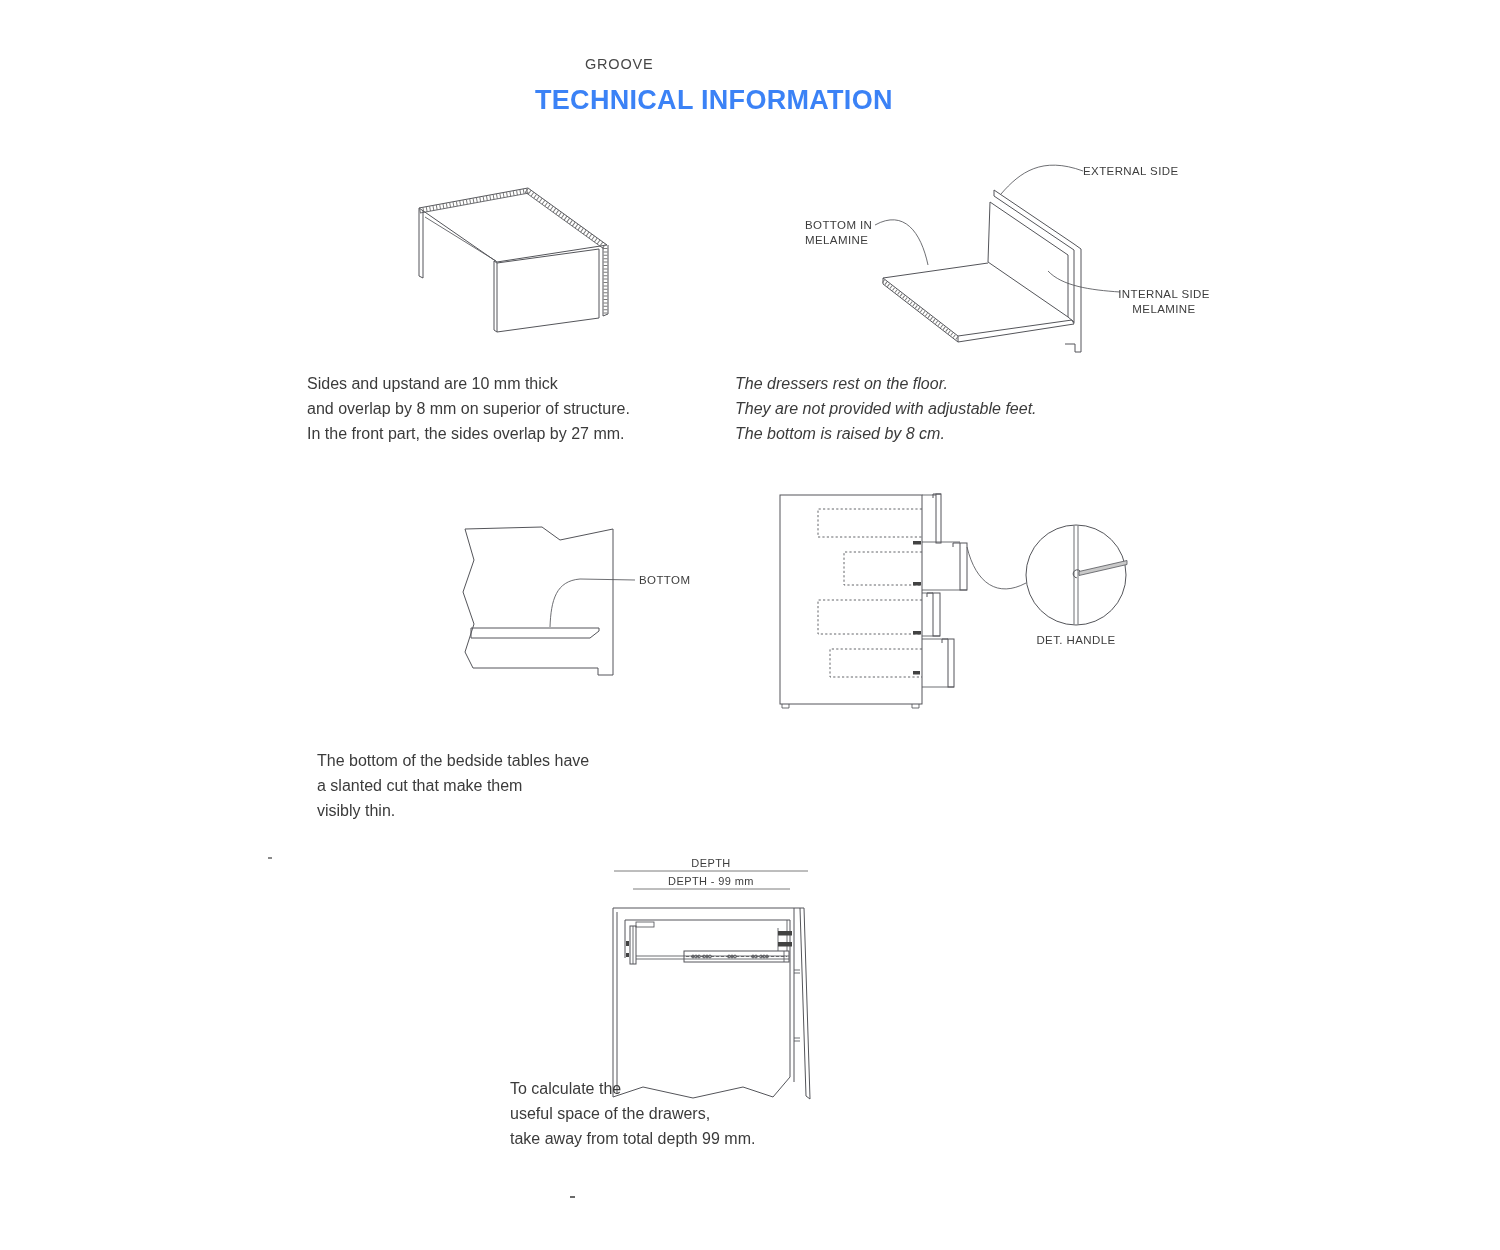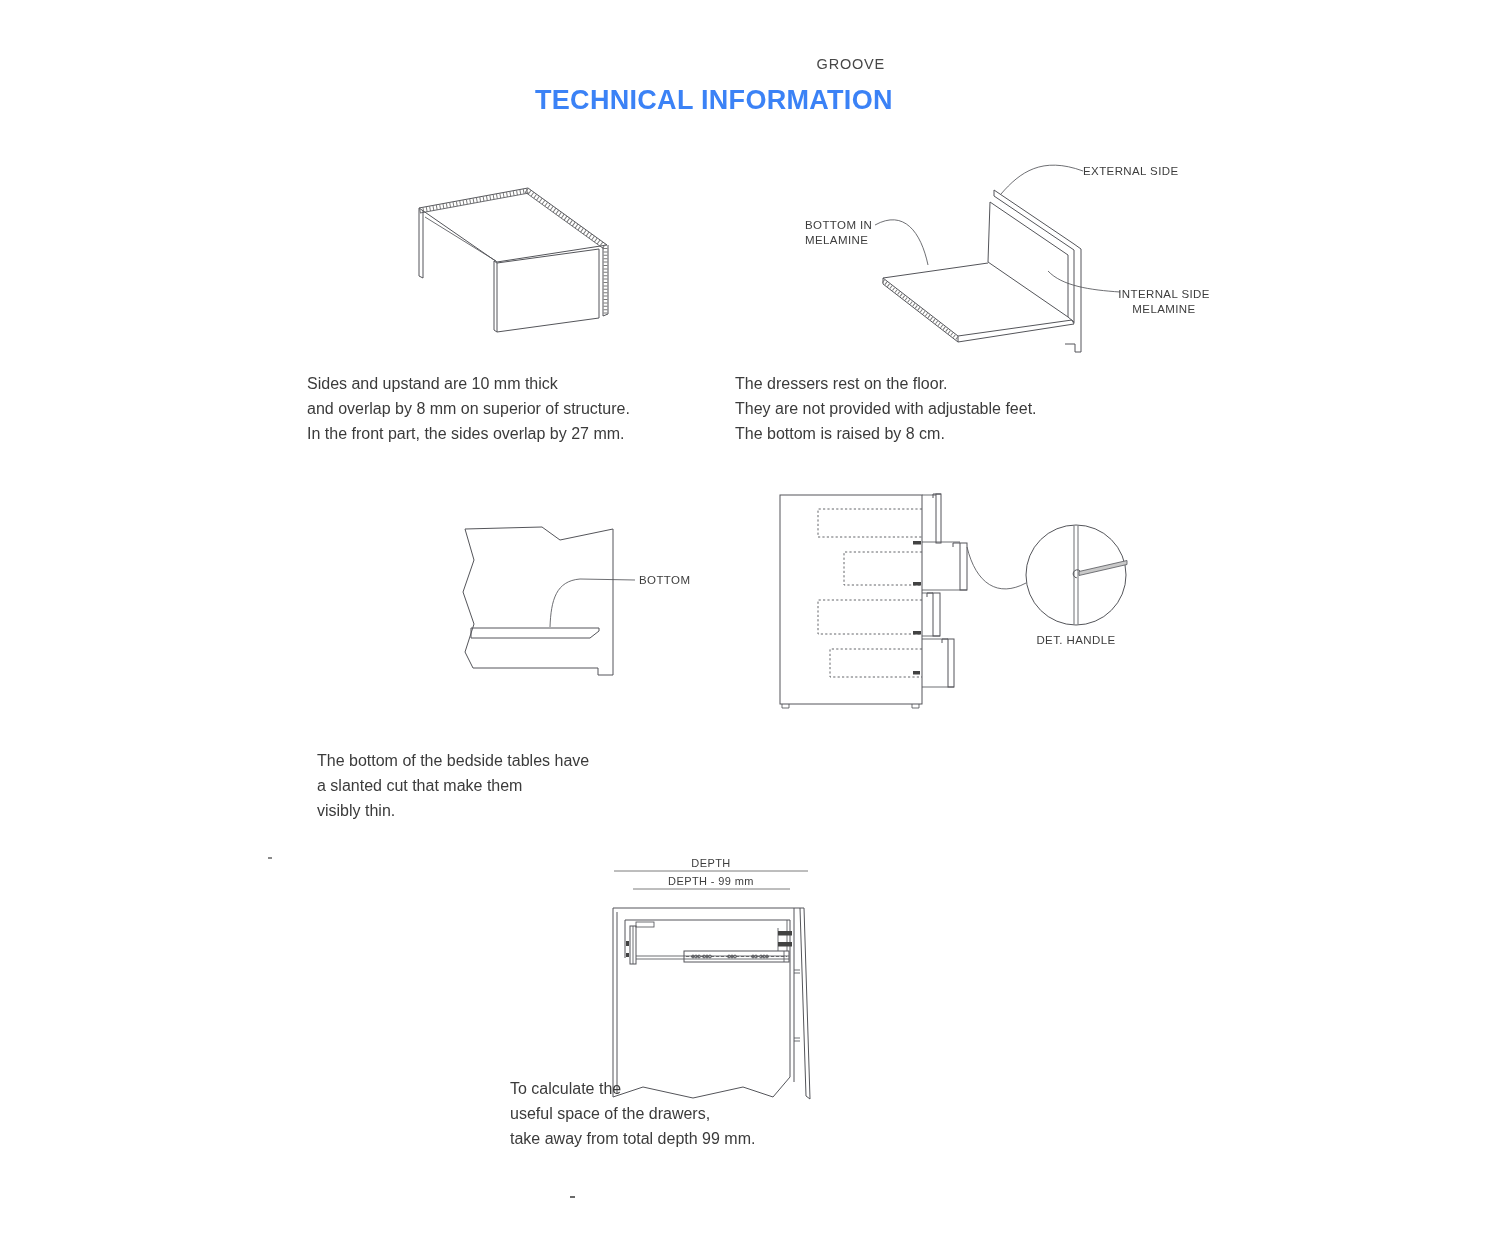--- a/index.html
+++ b/index.html
@@ -1,19 +1,19 @@
 <!DOCTYPE html>
 <html><head>
 <meta charset="utf-8">
 <style>
   html,body{margin:0;padding:0;background:#ffffff;}
   #page{position:relative;width:1500px;height:1250px;background:#ffffff;overflow:hidden;
         font-family:"Liberation Sans",sans-serif;color:#3b3b3b;}
   .abs{position:absolute;}
-  .brand{font-size:14.5px;letter-spacing:.8px;color:#474747;text-align:right;}
+  .brand{font-size:14.5px;letter-spacing:.8px;color:#474747;text-align:left;}
   .title{font-size:27px;font-weight:bold;letter-spacing:.3px;color:#3b82f6;text-align:left;}
   .caption{font-size:16px;line-height:25px;white-space:pre-line;color:#3b3b3b;}
   svg{display:block;overflow:visible;}
   .ln{fill:none;stroke:#54555a;stroke-width:1;stroke-linecap:butt;stroke-linejoin:miter;}
   .thin{stroke-width:.85;}
   .dim{fill:none;stroke:#7c7c7c;stroke-width:1;}
   .hatch{fill:none;stroke:#7a7a7a;}
   .dash{fill:none;stroke:#54555a;stroke-width:.9;stroke-dasharray:2.2,2.2;}
   .dark{fill:#424242;stroke:none;}
   .bar{fill:#c9c9c9;stroke:#54555a;stroke-width:.8;}
@@ -59,21 +59,21 @@
       <text class="dlabel" x="15" y="104">MELAMINE</text>
       <text class="dlabel" x="374" y="158" text-anchor="middle">INTERNAL SIDE</text>
       <text class="dlabel" x="374" y="173" text-anchor="middle">MELAMINE</text>
     </svg>
   </div>
 
   <div class="abs caption" style="left:307px;top:371px;width:420px;">Sides and upstand are 10 mm thick
 and overlap by 8 mm on superior of structure.
 In the front part, the sides overlap by 27 mm.</div>
 
-  <div class="abs caption" style="left:735px;top:371px;width:420px;">The dressers rest on the floor.
+  <div class="abs caption" style="left:735px;top:371px;width:420px;font-style:italic;">The dressers rest on the floor.
 They are not provided with adjustable feet.
 The bottom is raised by 8 cm.</div>
 
   <div class="abs" style="left:422px;top:500px;">
     <svg width="300" height="210" viewBox="0 0 300 210">
       <path class="ln" d="M43,29 L120,27 L138,40 L191,29 L191,175 L176,175 L176,168 L51,168 L43,152 L52,124 L41,92 L52,60 Z"></path>
       <path class="ln" d="M49,128 H177 M49,138 H168 M49,128 V138 M177,128 V131 M168,138 L177,131"></path>
       <path class="ln thin" d="M128,127 C129,100 134,81 158,79 L213,80"></path>
       <text class="dlabel" x="217" y="84">BOTTOM</text>
     </svg>

